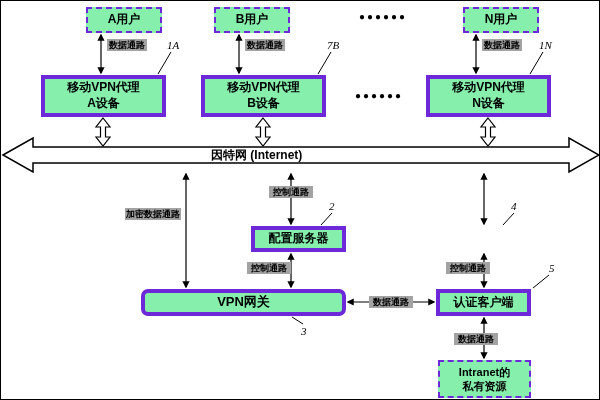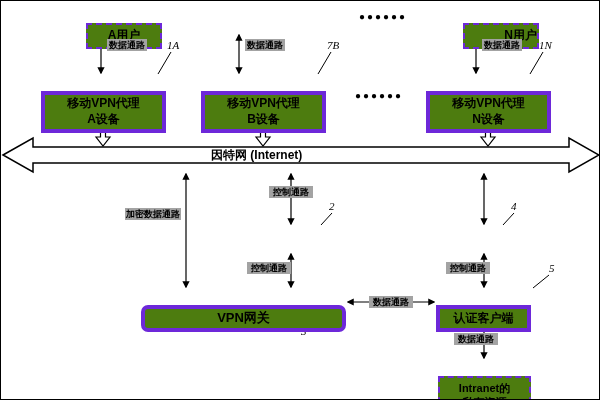--- a/index.html
+++ b/index.html
@@ -3,23 +3,23 @@
 <meta charset="utf-8">
 <style>
   html,body{margin:0;padding:0;background:#fff;}
   #stage{
     position:relative;width:600px;height:400px;box-sizing:border-box;
     border:1px solid #000;background:#fff;overflow:hidden;
     font-family:"Liberation Sans",sans-serif;color:#000;
   }
   #wires{position:absolute;left:0;top:0;width:600px;height:400px;}
   .box{
-    position:absolute;box-sizing:border-box;border:4px solid #6d28d9;background:#4d7c0f;
+    position:absolute;box-sizing:border-box;border:4px solid #6d28d9;background:#86efac;
     display:flex;flex-direction:column;align-items:center;justify-content:center;
-    font-weight:bold;font-size:12px;text-align:center;line-height:1.3;margin-top:16px;
+    font-weight:bold;font-size:12px;text-align:center;line-height:1.3;
   }
   .dashed{border-style:dashed;border-width:2px;}
   .slabel{
     position:absolute;font-size:9px;font-weight:bold;background:#a3a3a3;
     text-align:center;line-height:12px;height:12px;white-space:nowrap;
   }
   .ref{
     position:absolute;font-size:11px;font-weight:normal;font-style:italic;
     font-family:"Liberation Serif",serif;line-height:12px;
   }
@@ -67,21 +67,24 @@
     <line x1="542" y1="51" x2="529" y2="73" stroke="#000" stroke-width="1"></line>
     <line x1="331" y1="212" x2="320" y2="224" stroke="#000" stroke-width="1"></line>
     <line x1="302" y1="323" x2="291" y2="316" stroke="#000" stroke-width="1"></line>
     <line x1="513" y1="212" x2="502" y2="224" stroke="#000" stroke-width="1"></line>
     <line x1="548" y1="274" x2="532" y2="287" stroke="#000" stroke-width="1"></line>
   </svg>
 
   <div class="box dashed" style="left:85px;top:6px;width:76px;height:26px;">
     <span>A用户</span>
   </div>
-  <div class="box dashed" style="left:462px;top:6px;width:76px;height:26px;align-items:flex-end;">
+  <div class="box dashed" style="left:213px;top:6px;width:76px;height:26px;">
+    <span>B用户</span>
+  </div>
+  <div class="box dashed" style="left:462px;top:6px;width:76px;height:26px;">
     <span>N用户</span>
   </div>
   <div class="dots" style="left:344px;top:9px;width:76px;">●●●●●●</div>
 
   <div class="slabel" style="left:106px;top:38px;width:40px;">数据通路</div>
   <div class="slabel" style="left:244px;top:38px;width:40px;">数据通路</div>
   <div class="slabel" style="left:481px;top:38px;width:40px;">数据通路</div>
 
   <div class="ref" style="left:166px;top:38px;">1A</div>
   <div class="ref" style="left:326px;top:38px;">7B</div>
@@ -107,20 +110,23 @@
 
   <div class="inet-label">因特网 (Internet)</div>
 
   <div class="slabel" style="left:124px;top:207px;width:56px;">加密数据通路</div>
   <div class="slabel" style="left:268px;top:185px;width:44px;">控制通路</div>
   <div class="slabel" style="left:246px;top:261px;width:44px;">控制通路</div>
   <div class="slabel" style="left:445px;top:261px;width:44px;">控制通路</div>
   <div class="slabel" style="left:368px;top:295px;width:44px;">数据通路</div>
   <div class="slabel" style="left:453px;top:332px;width:44px;">数据通路</div>
 
+  <div class="box" style="left:250px;top:225px;width:95px;height:26px;">
+    <span>配置服务器</span>
+  </div>
   <div class="box gw" style="left:140px;top:288px;width:205px;height:27px;">
     <span>VPN网关</span>
   </div>
   <div class="box" style="left:435px;top:288px;width:95px;height:27px;">
     <span>认证客户端</span>
   </div>
 
   <div class="box dashed" style="left:437px;top:359px;width:93px;height:38px;font-size:11px;">
     <span>Intranet的</span>
     <span>私有资源</span>

